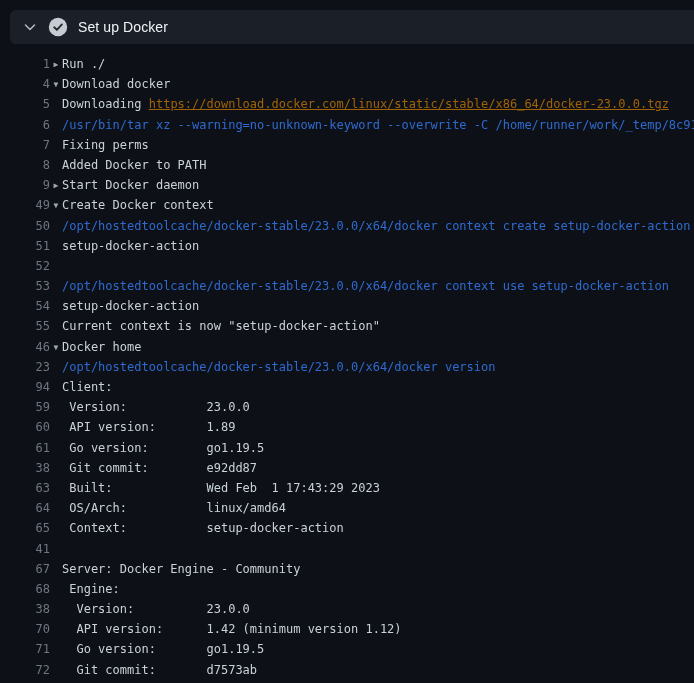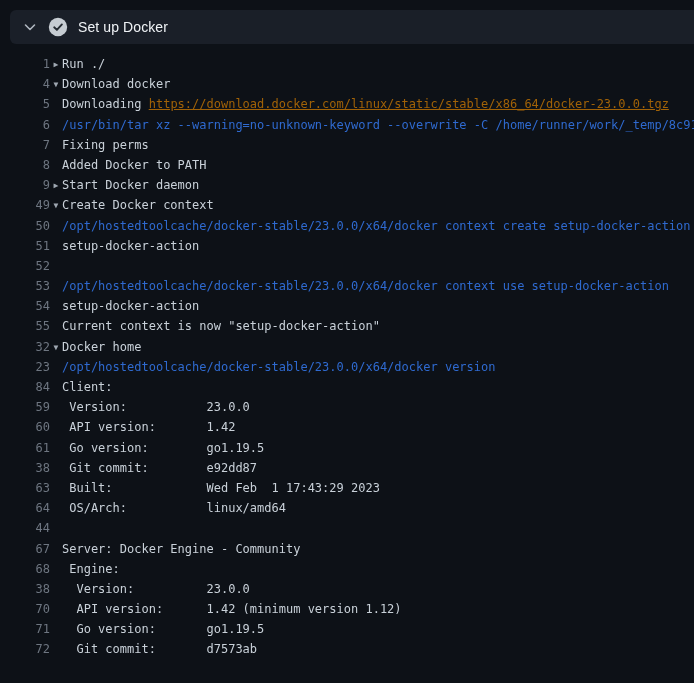--- a/index.html
+++ b/index.html
@@ -86,29 +86,30 @@
     <div class="line"><span class="num">7</span><span class="content child">Fixing perms</span></div>
     <div class="line"><span class="num">8</span><span class="content child">Added Docker to PATH</span></div>
     <div class="line"><span class="num">9</span><span class="content grp"><span class="arrow">▶</span><span>Start Docker daemon</span></span></div>
     <div class="line"><span class="num">49</span><span class="content grp"><span class="arrow">▼</span><span>Create Docker context</span></span></div>
     <div class="line"><span class="num">50</span><span class="content child cmd">/opt/hostedtoolcache/docker-stable/23.0.0/x64/docker context create setup-docker-action</span></div>
     <div class="line"><span class="num">51</span><span class="content child">setup-docker-action</span></div>
     <div class="line"><span class="num">52</span></div>
     <div class="line"><span class="num">53</span><span class="content child cmd">/opt/hostedtoolcache/docker-stable/23.0.0/x64/docker context use setup-docker-action</span></div>
     <div class="line"><span class="num">54</span><span class="content child">setup-docker-action</span></div>
     <div class="line"><span class="num">55</span><span class="content child">Current context is now "setup-docker-action"</span></div>
-    <div class="line"><span class="num">32</span><span class="content grp"><span class="arrow">▼</span><span>Docker home</span></span></div>
+    <div class="line"><span class="num">46</span><span class="content grp"><span class="arrow">▼</span><span>Docker home</span></span></div>
     <div class="line"><span class="num">23</span><span class="content child cmd">/opt/hostedtoolcache/docker-stable/23.0.0/x64/docker version</span></div>
-    <div class="line"><span class="num">84</span><span class="content child">Client:</span></div>
+    <div class="line"><span class="num">94</span><span class="content child">Client:</span></div>
     <div class="line"><span class="num">59</span><span class="content child"> Version:           23.0.0</span></div>
-    <div class="line"><span class="num">60</span><span class="content child"> API version:       1.42</span></div>
+    <div class="line"><span class="num">60</span><span class="content child"> API version:       1.89</span></div>
     <div class="line"><span class="num">61</span><span class="content child"> Go version:        go1.19.5</span></div>
     <div class="line"><span class="num">38</span><span class="content child"> Git commit:        e92dd87</span></div>
     <div class="line"><span class="num">63</span><span class="content child"> Built:             Wed Feb  1 17:43:29 2023</span></div>
     <div class="line"><span class="num">64</span><span class="content child"> OS/Arch:           linux/amd64</span></div>
-    <div class="line"><span class="num">44</span><span class="content child"></span></div>
+    <div class="line"><span class="num">65</span><span class="content child"> Context:           setup-docker-action</span></div>
+    <div class="line"><span class="num">41</span><span class="content child"></span></div>
     <div class="line"><span class="num">67</span><span class="content child">Server: Docker Engine - Community</span></div>
     <div class="line"><span class="num">68</span><span class="content child"> Engine:</span></div>
     <div class="line"><span class="num">38</span><span class="content child">  Version:          23.0.0</span></div>
     <div class="line"><span class="num">70</span><span class="content child">  API version:      1.42 (minimum version 1.12)</span></div>
     <div class="line"><span class="num">71</span><span class="content child">  Go version:       go1.19.5</span></div>
     <div class="line"><span class="num">72</span><span class="content child">  Git commit:       d7573ab</span></div>
   </div>
 
 </body></html>

